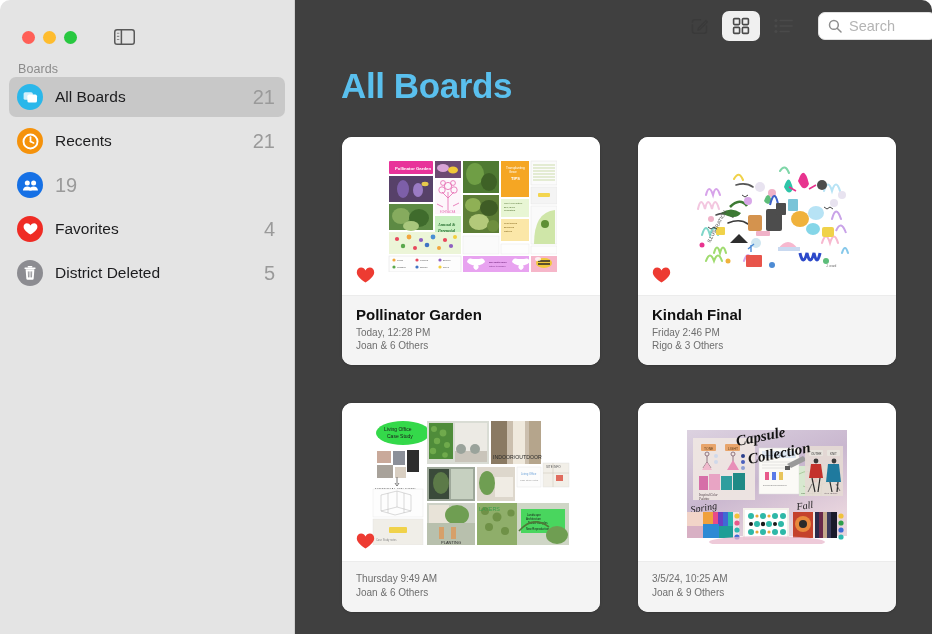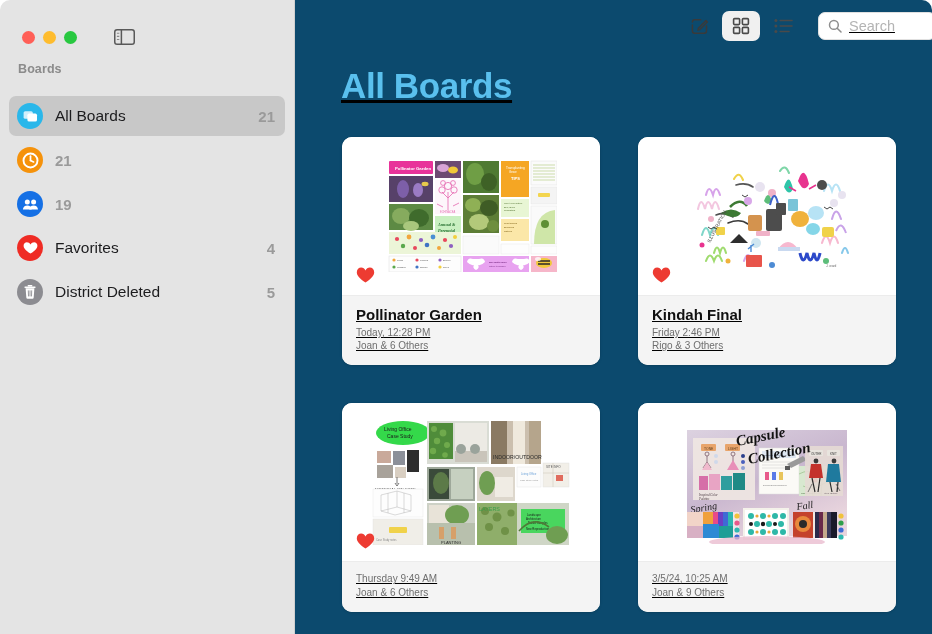--- a/index.html
+++ b/index.html
@@ -53,23 +53,22 @@
     width: 22px; height: 17px;
     display: flex;
     align-items: center;
     justify-content: center;
     cursor: pointer;
   }
 
   .section-header {
     font-size: 12.5px;
     color: #8b8b8b;
-    padding: 10px 0 20px 18px;
+    padding: 10px 0 1px 18px;
     letter-spacing: 0.1px;
-    font-weight: bold;
   }
 
   .nav-list { padding: 0 9px; }
 
   .nav-item {
     display: flex;
     align-items: center;
     height: 40px;
     padding: 0 10px 0 8px;
     border-radius: 7px;
@@ -87,33 +86,31 @@
     flex: none;
     margin-right: 12px;
   }
   .nav-label {
     font-size: 15.5px;
     color: #1c1c1e;
     flex: 1;
     white-space: nowrap;
   }
   .nav-count {
-    font-size: 15px;
+    font-size: 20px;
     color: #9a9a9a;
-    font-weight: bold;
   }
 
   
   #main {
     flex: 1;
     height: 634px;
-    background: #0c4a6e;
+    background: #404040;
     position: relative;
     overflow: hidden;
-    text-decoration: underline;
   }
 
   .toolbar {
     height: 52px;
     display: flex;
     align-items: center;
     justify-content: flex-end;
     padding-right: 0;
     gap: 4px;
   }
@@ -255,20 +252,21 @@
       </div>
 
       <div class="nav-item">
         <span class="nav-icon" style="background:#f5920b">
           <svg width="17" height="17" viewBox="0 0 17 17">
             <circle cx="8.5" cy="8.5" r="7" fill="none" stroke="#fff" stroke-width="1.9"></circle>
             <line x1="8.5" y1="8.5" x2="8.5" y2="4.2" stroke="#fff" stroke-width="1.7" stroke-linecap="round"></line>
             <line x1="8.5" y1="8.5" x2="11.6" y2="9.9" stroke="#fff" stroke-width="1.7" stroke-linecap="round"></line>
           </svg>
         </span>
+        <span class="nav-label">Recents</span>
         <span class="nav-count">21</span>
       </div>
 
       <div class="nav-item">
         <span class="nav-icon" style="background:#1570e5">
           <svg width="17" height="13" viewBox="0 0 17 13">
             <circle cx="5.3" cy="4.0" r="2.5" fill="#fff"></circle>
             <circle cx="11.6" cy="4.0" r="2.5" fill="#fff"></circle>
             <path d="M0.9 11.6c0-2.5 2-4.1 4.4-4.1s4.4 1.6 4.4 4.1z" fill="#fff"></path>
             <path d="M7.2 11.6c0-2.5 2-4.1 4.4-4.1s4.4 1.6 4.4 4.1z" fill="#fff"></path>

